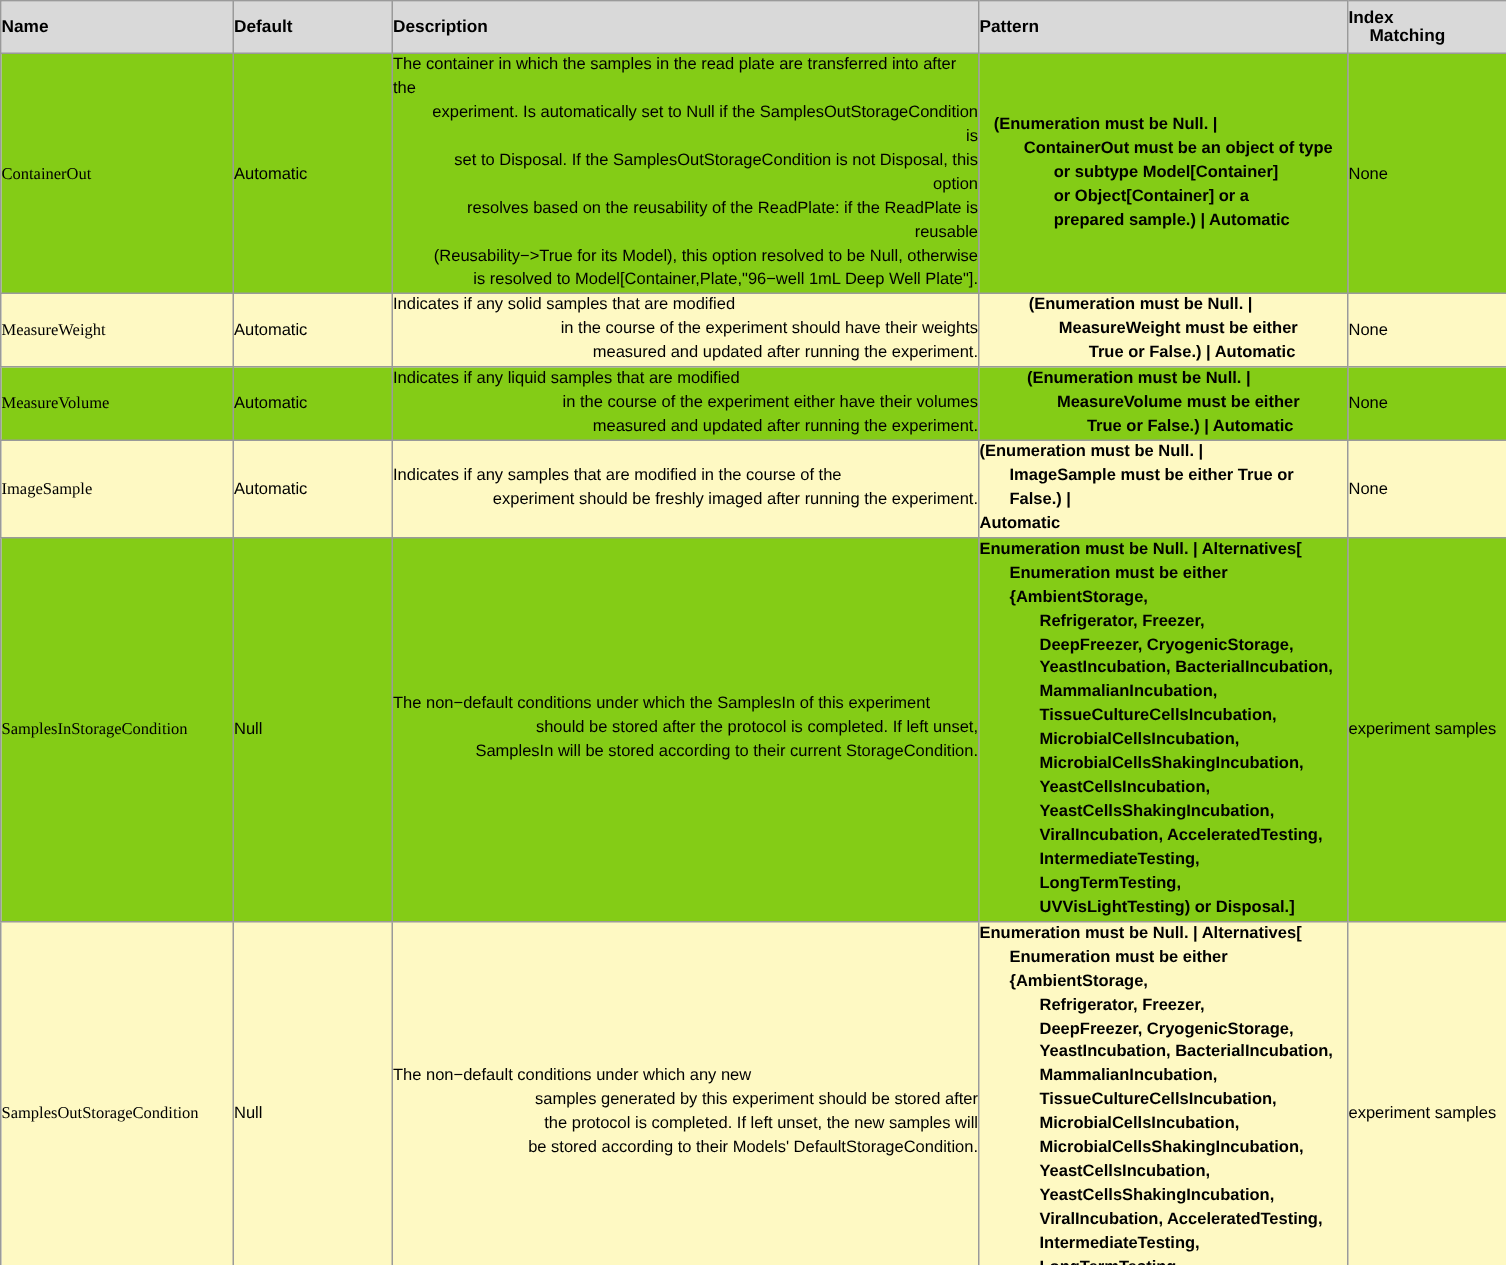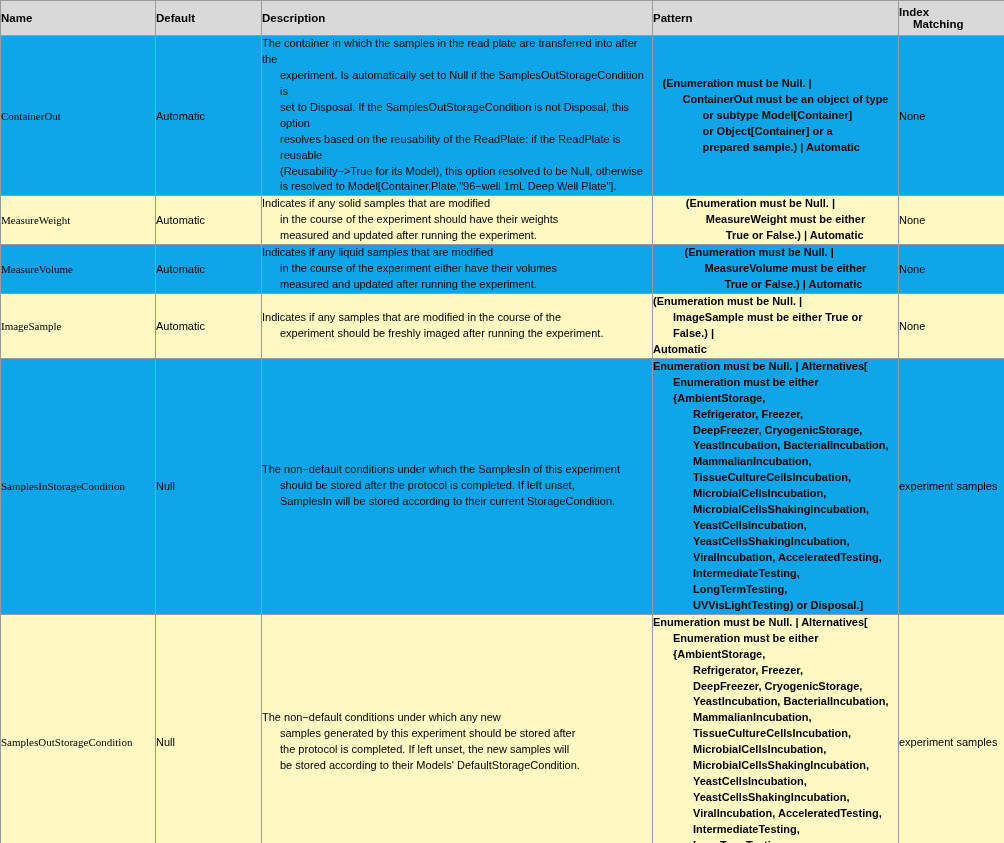--- a/index.html
+++ b/index.html
@@ -43,21 +43,21 @@
   col.c-name    { width: 155px; }
   col.c-default { width: 106px; }
   col.c-desc    { width: 391px; }
   col.c-pattern { width: 246px; }
   col.c-index   { width: 106px; }
 
   tbody tr.alt td {
     background: #fef9c3;
   }
   tbody tr.plain td {
-    background: #0ea5e9;
+    background: #84cc16;
   }
 
   td.cell-name {
     padding: 8px 8px 8px 8px;
     font-size: 11px;
     color: #000;
     word-wrap: break-word;
     font-family: Liberation Serif, serif;
   }
   td.cell-default {
@@ -87,21 +87,21 @@
   }
   .pattern-block .l { display: block; }
   .pattern-block .l.i1 { padding-left: 20px; }
   .pattern-block .l.i2 { padding-left: 40px; }
   .pattern-block .l.i0 { padding-left: 0; }
 
   .desc-wrap {
     display: block;
   }
   .desc-wrap .first { display: block; }
-  .desc-wrap .cont  { display: block; padding-left: 18px; }
+  .desc-wrap .cont  { display: block; padding-left: 18px; text-align: right; }
 </style>
 </head>
 <body>
 
 <table class="doc-table">
   <colgroup>
     <col class="c-name">
     <col class="c-default">
     <col class="c-desc">
     <col class="c-pattern">

